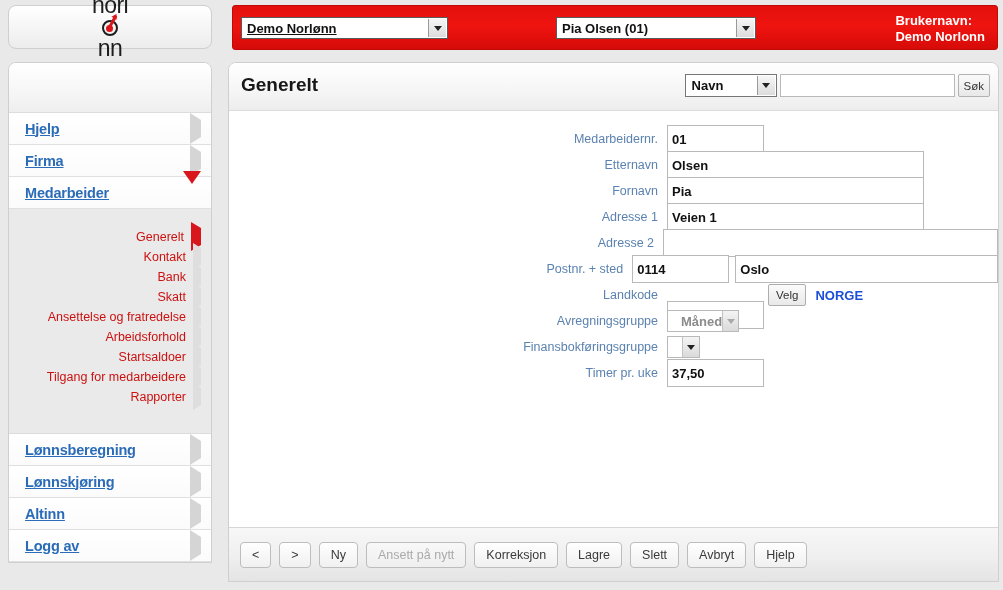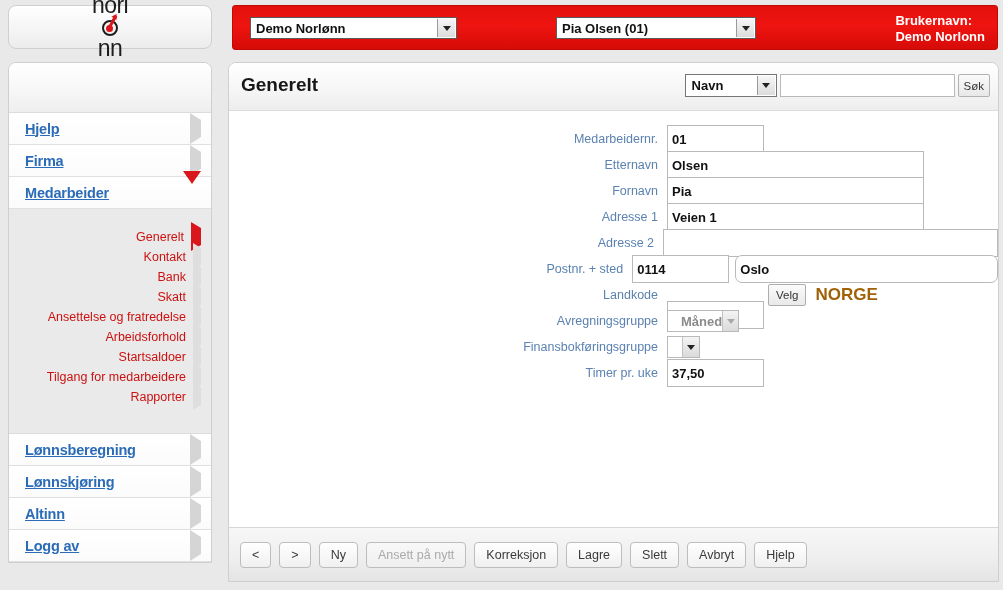--- a/index.html
+++ b/index.html
@@ -58,21 +58,21 @@
     border: 1px solid #c10a07;
   }
   .tb-select {
     position: absolute; top: 11px;
     height: 22px; background: #fff;
     border: 1px solid #5a5a5a;
     display: flex; align-items: center;
     font-size: 13px; font-weight: bold; color: #111;
     padding-left: 5px;
   }
-  #company-select { left: 17px; width: 207px; }
+  #company-select { left: 8px; width: 207px; text-decoration: underline; }
   #employee-select { left: 323px; width: 200px; }
   .tb-arrowbox {
     position: absolute; right: 1px; top: 1px; bottom: 1px; width: 18px;
     background: linear-gradient(to bottom, #f6f6f6, #dcdcdc);
     border-left: 1px solid #9a9a9a;
     display: flex; align-items: center; justify-content: center;
   }
   .caret-dn {
     width: 0; height: 0;
     border-left: 4px solid transparent; border-right: 4px solid transparent;
@@ -209,21 +209,21 @@
   }
   .fbtn {
     height: 22px; padding: 0 7px; margin-left: 4px;
     background: linear-gradient(to bottom, #fbfbfb, #e9e9e9);
     border: 1px solid #adadad; border-radius: 2px;
     font-size: 11.5px; color: #333;
     display: flex; align-items: center; justify-content: center;
     cursor: pointer;
     font-family: "Liberation Sans", sans-serif;
   }
-  .ftext { margin-left: 9px; font-size: 17px; font-weight: bold; color: #a16207; }
+  .ftext { margin-left: 9px; font-size: 13px; font-weight: bold; color: #1d4ed8; }
 
   
   #footer {
     position: absolute; left: 0; right: 0; bottom: 0; height: 54px;
     background: linear-gradient(to bottom, #f7f7f7 0%, #efefef 55%, #e4e4e4 100%);
     border-top: 1px solid #d6d6d6;
     display: flex; align-items: center; gap: 8px;
     padding-left: 11px;
   }
   .footbtn {
@@ -380,21 +380,21 @@
         <div class="flabel">Adresse 1</div>
         <input class="finput" style="width: 257px;" type="text" value="Veien 1">
       </div>
       <div class="frow">
         <div class="flabel">Adresse 2</div>
         <input class="finput" style="width: 338px;" type="text" value="">
       </div>
       <div class="frow">
         <div class="flabel">Postnr. + sted</div>
         <input class="finput" style="width: 97px;" type="text" value="0114">
-        <input class="finput" style="width: 285px; margin-left: 6px; border-radius: 7px;" type="text" value="Oslo">
+        <input class="finput" style="width: 285px; margin-left: 6px;" type="text" value="Oslo">
       </div>
       <div class="frow">
         <div class="flabel">Landkode</div>
         <input class="finput" style="width: 97px; margin-top: 40px;" type="text" value="NO">
         <div class="fbtn">Velg</div>
         <div class="ftext">NORGE</div>
       </div>
       <div class="frow">
         <div class="flabel">Avregningsgruppe</div>
         <div class="fselect disabled" style="width:72px">

